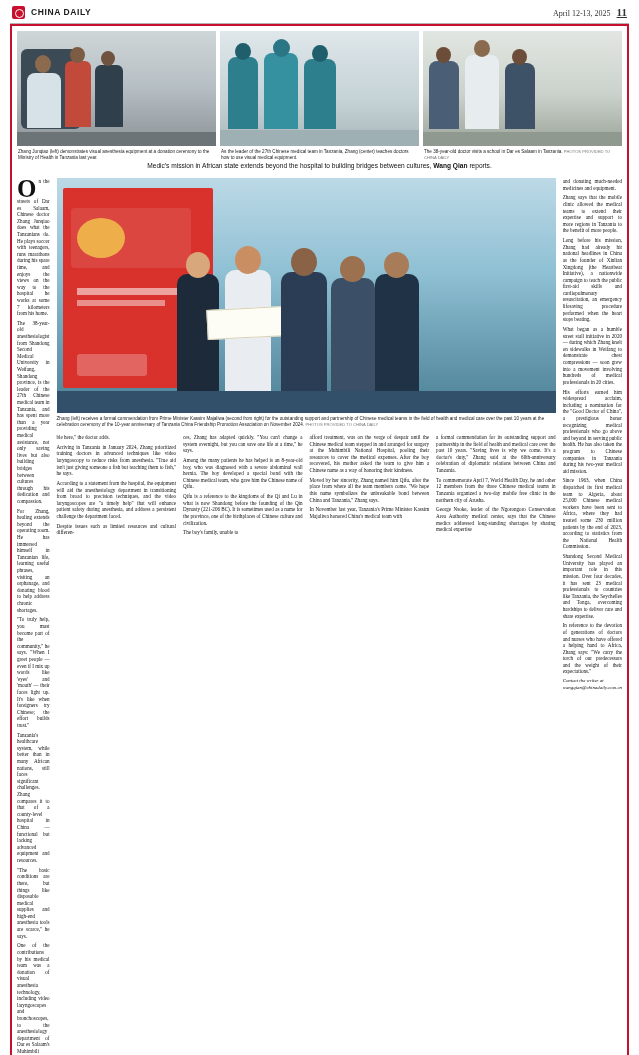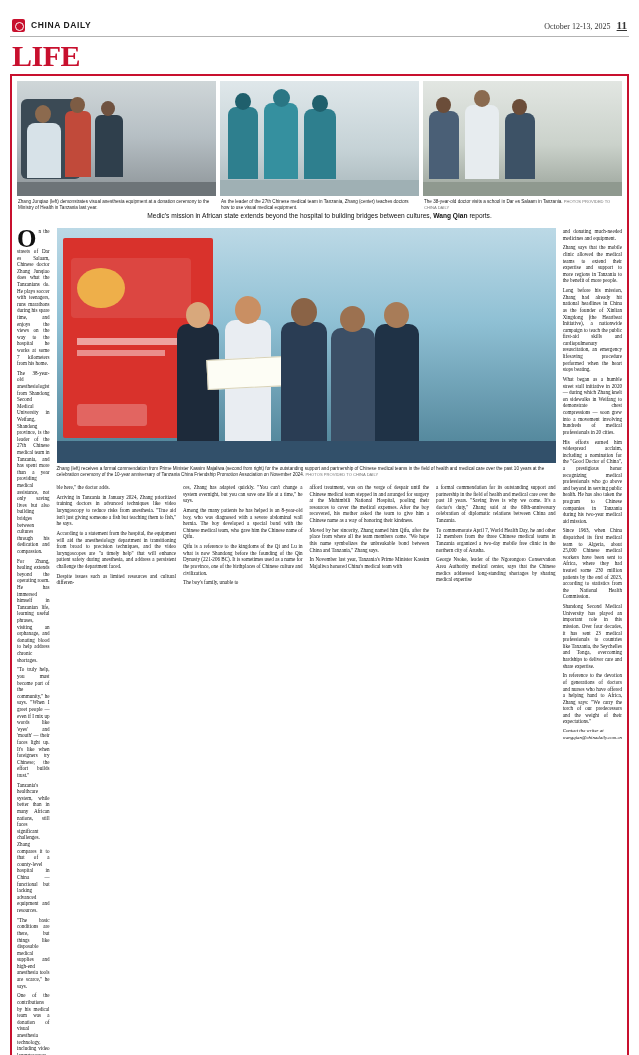--- a/index.html
+++ b/index.html
@@ -5,21 +5,21 @@
   * { box-sizing: border-box; }
   html, body { margin:0; padding:0; }
   body {
     width: 639px;
     height: 1055px;
     background: #ffffff;
     font-family: "Liberation Serif", serif;
     color: #111;
     overflow: hidden;
   }
-  .page { width:639px; height:1055px; position:relative; padding:13px 10px; }
+  .page { width:639px; height:1055px; position:relative; padding:0 10px; }
 
   
   .masthead {
     display:flex; align-items:center; justify-content:space-between;
     border-bottom:1px solid #b3b3b3;
     padding:6px 2px 5px 2px;
     height:24px;
   }
   .mh-left { display:flex; align-items:center; gap:6px; }
   .mh-logo {
@@ -121,26 +121,25 @@
 <body>
 
 <div class="page">
 
   <div class="masthead">
     <div class="mh-left">
       <div class="mh-logo"></div>
       <div class="mh-title">CHINA DAILY</div>
     </div>
     <div class="mh-right">
-      <span>October 12-13, 2025</span>
+      <span>April 12-13, 2025</span>
       &nbsp;&nbsp;<b>11</b>
     </div>
   </div>
 
-  <div class="section-title">LIFE</div>
 
   <div class="story-block">
 
     <div class="photo-strip">
       <div class="photo-cell">
         <div class="photo">
           <div class="ph" style="left:0;top:0;width:100%;height:100%;background:linear-gradient(180deg,#cfd6d8 0%,#b6bfc4 48%,#8d9498 100%);"></div>
           <div class="ph" style="left:4px;top:18px;width:60px;height:80px;background:#3b4a55;border-radius:6px;"></div>
           <div class="ph head" style="left:18px;top:24px;width:16px;height:18px;background:#8c6a4e;"></div>
           <div class="ph" style="left:10px;top:42px;width:34px;height:55px;background:#d7e2e8;border-radius:8px 8px 0 0;"></div>

